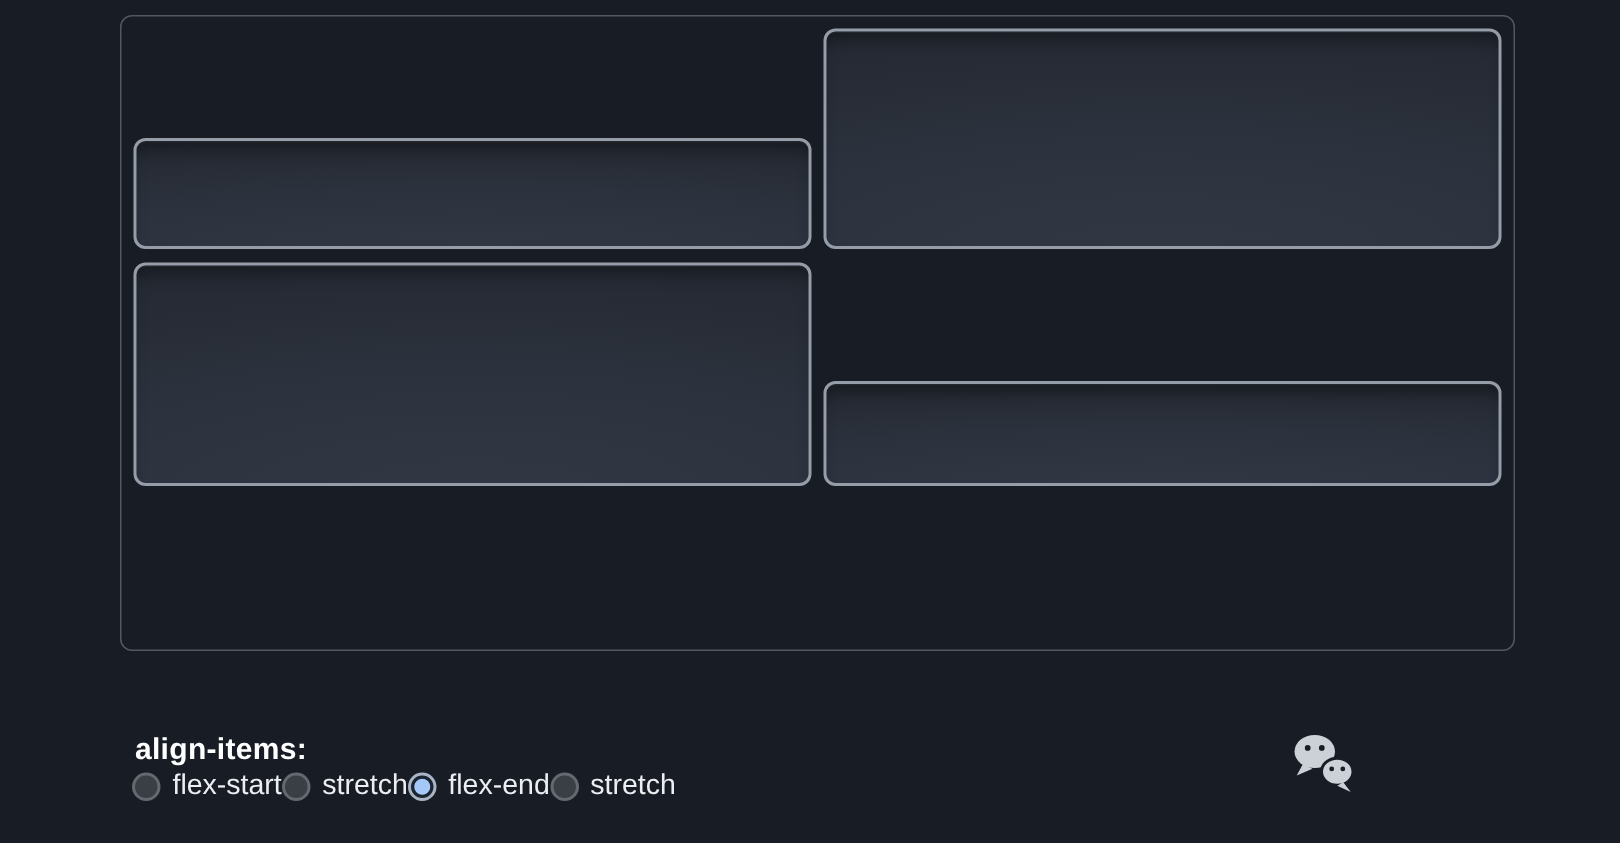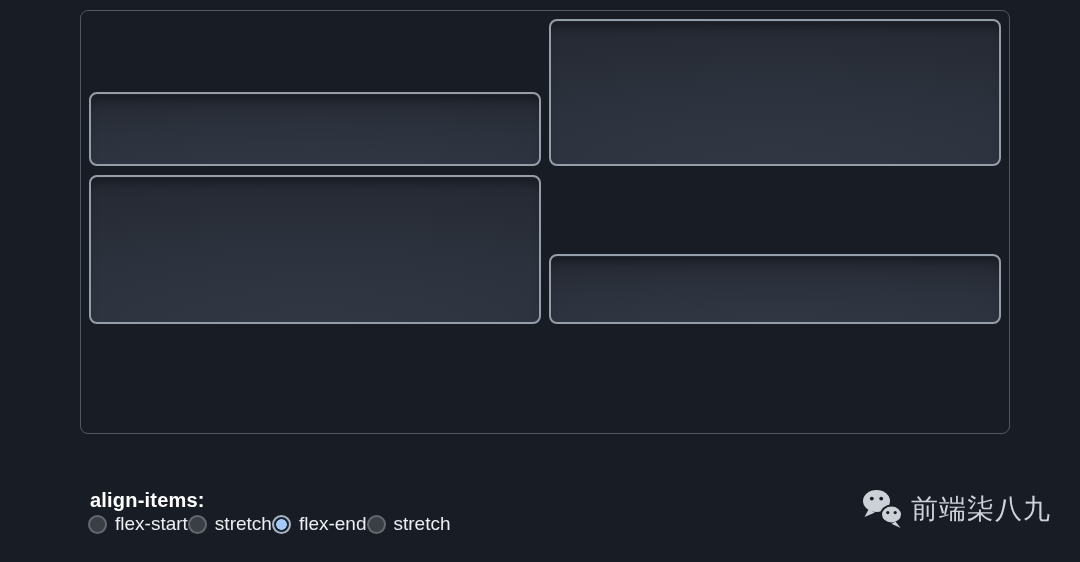--- a/index.html
+++ b/index.html
@@ -141,14 +141,13 @@
       <path d="M8.5 21.5 L4.5 29 L15 24.5 Z" fill="#ccd1d8"></path>
       <circle cx="11.8" cy="10.6" r="1.9" fill="#171c25"></circle>
       <circle cx="21.2" cy="10.6" r="1.9" fill="#171c25"></circle>
 
       <ellipse cx="31.5" cy="26.5" rx="10.5" ry="9" fill="#ccd1d8" stroke="#171c25" stroke-width="2"></ellipse>
       <path d="M35.5 33.5 L40.5 40 L31.5 35.8 Z" fill="#ccd1d8"></path>
       <circle cx="27.8" cy="24.6" r="1.6" fill="#171c25"></circle>
       <circle cx="35.2" cy="24.6" r="1.6" fill="#171c25"></circle>
     </svg>
   </span>
-  <span class="brand-text">前端柒八九</span>
 </div>
 
 </body></html>

